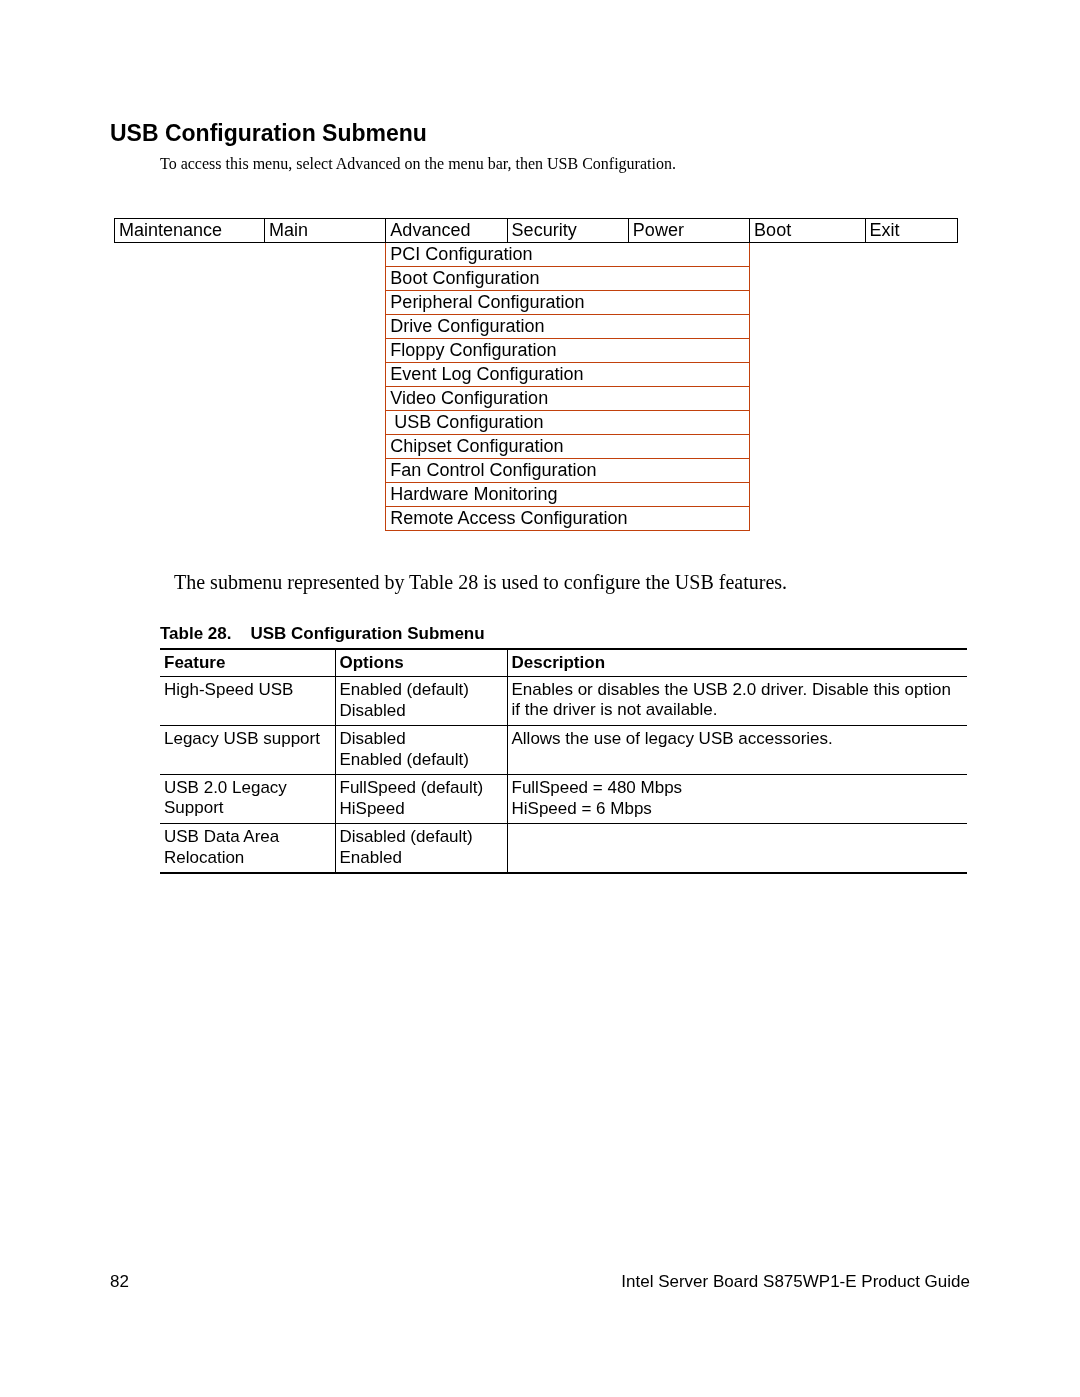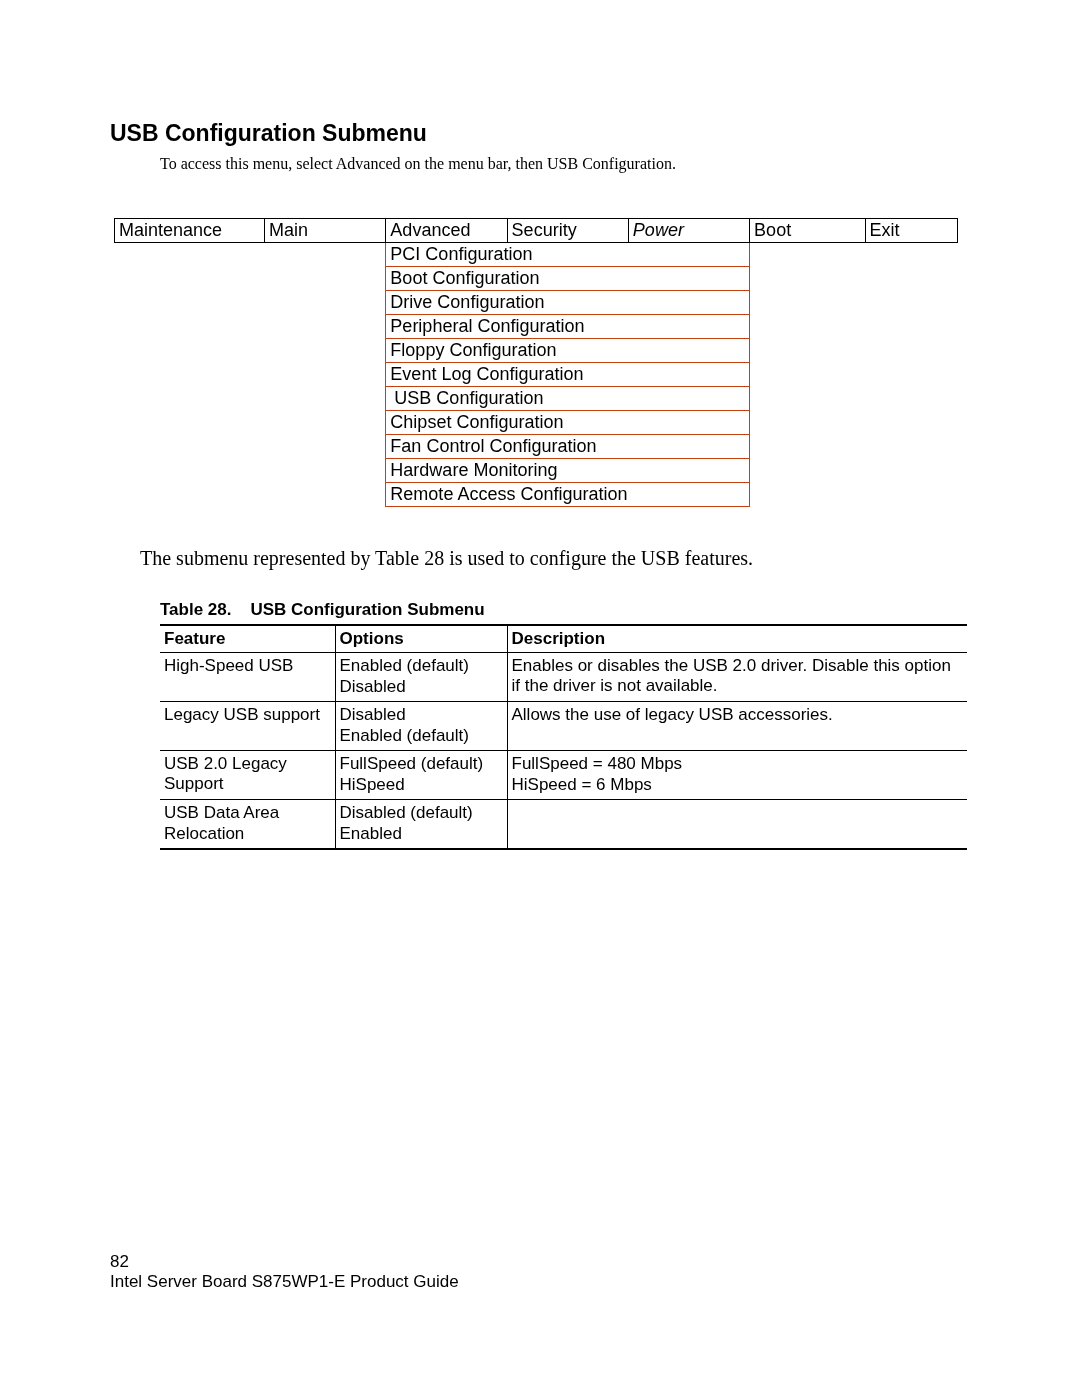--- a/index.html
+++ b/index.html
@@ -37,29 +37,29 @@
       padding: 1px 4px 1px 4px;
       white-space: nowrap;
       vertical-align: top;
     }
     .menu-table tr.header-row td { border: 1px solid #000; }
     .menu-table td.no-border { border: none; }
     .menu-table td.col-maint { width: 130px; }
     .menu-table td.col-main { width: 105px; }
     .menu-table td.col-advanced { width: 105px; }
     .menu-table td.col-security { width: 105px; }
-    .menu-table td.col-power { width: 105px; font-style: italic; }
+    .menu-table td.col-power { width: 105px; }
     .menu-table td.col-boot { width: 100px; }
     .menu-table td.col-exit { width: 80px; }
     .menu-table td.submenu { border: 1px solid #c2410c; }
     .menu-table td.indent { padding-left: 8px; }
     .body-text {
       font-family: 'Times New Roman', Times, serif;
       font-size: 20px;
-      margin-left: 30px;
+      margin-left: 64px;
       margin-bottom: 30px;
     }
     .table-caption {
       font-size: 17px;
       font-weight: bold;
       margin-left: 50px;
       margin-bottom: 4px;
     }
     .feature-table {
       border-collapse: collapse;
@@ -87,21 +87,20 @@
     .feature-table tr.last-row td { border-bottom: 2.5px solid #000; }
     .option-line { display: block; padding-bottom: 1px; }
     .footer {
       position: absolute;
       bottom: 105px;
       left: 110px;
       right: 110px;
       font-size: 17px;
       display: flex;
       justify-content: space-between;
-      flex-direction: column;
     }
   </style>
 </head>
 <body>
 
 <div class="page-content">
   <h2 class="section-heading">USB Configuration Submenu</h2>
   <p class="intro-text">To access this menu, select Advanced on the menu bar, then USB Configuration.</p>
 
   <table class="menu-table">
@@ -125,42 +124,49 @@
     <tr>
           <td class="no-border"></td>
           <td class="no-border"></td>
           <td class="submenu" colspan="3">Boot Configuration</td>
           <td class="no-border"></td>
           <td class="no-border"></td>
         </tr>
     <tr>
           <td class="no-border"></td>
           <td class="no-border"></td>
+          <td class="submenu" colspan="3">Peripheral Configuration</td>
+          <td class="no-border"></td>
+          <td class="no-border"></td>
+        </tr>
+    <tr>
+          <td class="no-border"></td>
+          <td class="no-border"></td>
           <td class="submenu" colspan="3">Drive Configuration</td>
           <td class="no-border"></td>
           <td class="no-border"></td>
         </tr>
     <tr>
           <td class="no-border"></td>
           <td class="no-border"></td>
-          <td class="submenu" colspan="3">Peripheral Configuration</td>
-          <td class="no-border"></td>
-          <td class="no-border"></td>
-        </tr>
-    <tr>
-          <td class="no-border"></td>
-          <td class="no-border"></td>
           <td class="submenu" colspan="3">Floppy Configuration</td>
           <td class="no-border"></td>
           <td class="no-border"></td>
         </tr>
     <tr>
           <td class="no-border"></td>
           <td class="no-border"></td>
           <td class="submenu" colspan="3">Event Log Configuration</td>
+          <td class="no-border"></td>
+          <td class="no-border"></td>
+        </tr>
+    <tr>
+          <td class="no-border"></td>
+          <td class="no-border"></td>
+          <td class="submenu" colspan="3">Video Configuration</td>
           <td class="no-border"></td>
           <td class="no-border"></td>
         </tr>
     <tr>
           <td class="no-border"></td>
           <td class="no-border"></td>
           <td class="submenu indent" colspan="3">USB Configuration</td>
           <td class="no-border"></td>
           <td class="no-border"></td>
         </tr>

